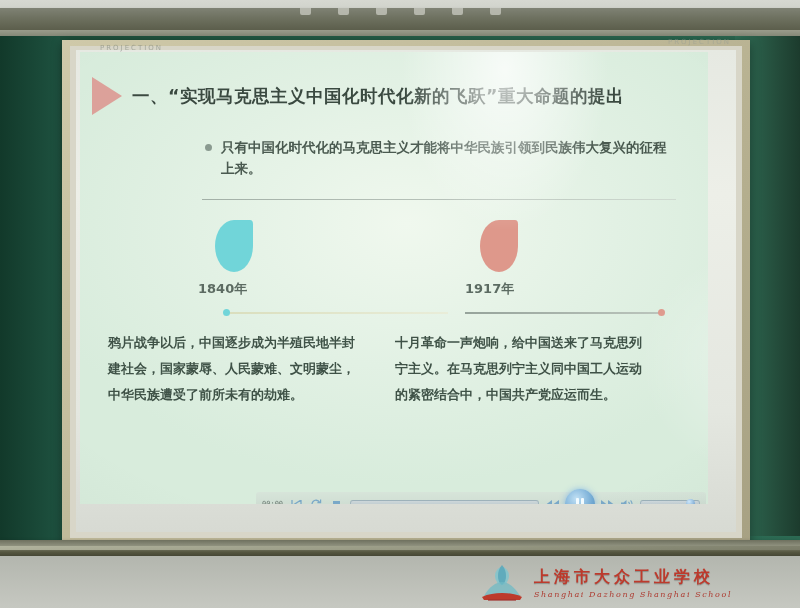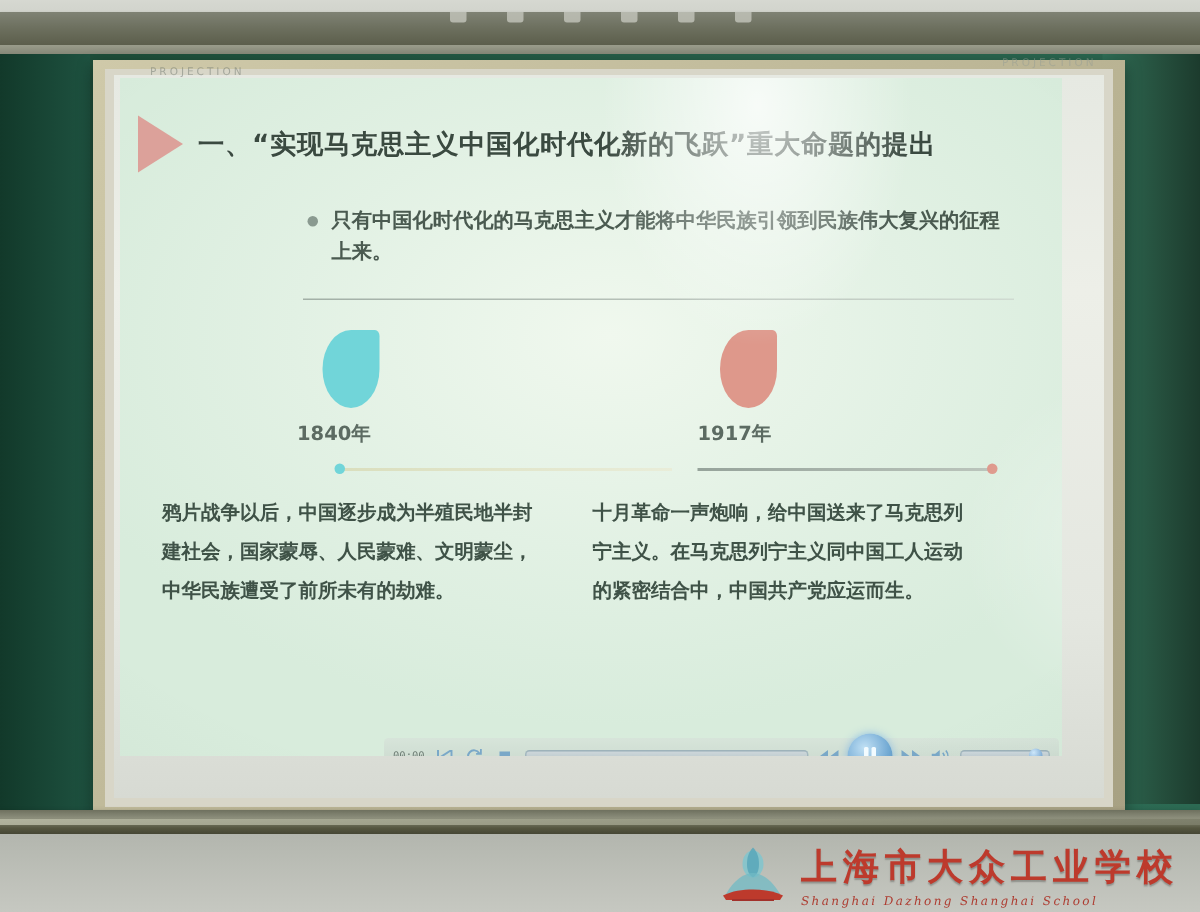--- a/index.html
+++ b/index.html
@@ -143,21 +143,21 @@
   .vol{width:58px;height:6px;background:linear-gradient(180deg,#cfd9dd,#b5c3c9);
     border-radius:3px;border:1px solid rgba(120,150,165,.45);position:relative;margin-left:3px;}
   .vol-knob{position:absolute;right:4px;top:-2px;width:9px;height:9px;border-radius:50%;
     background:radial-gradient(circle at 35% 30%,#cfeaff,#5d93c6);}
 
   
   .logo{position:absolute;left:472px;top:560px;width:325px;height:46px;
     display:flex;align-items:center;}
   .logo-mark{width:52px;height:40px;position:relative;flex:0 0 auto;margin-left:4px;}
   .logo-text{margin-left:6px;}
-  .logo-cn{color:#c0392b;font-size:24px;font-weight:700;letter-spacing:4px;
+  .logo-cn{color:#c0392b;font-size:16px;font-weight:700;letter-spacing:4px;
     font-family:"DejaVu Sans","Liberation Sans",sans-serif;
     text-shadow:0 1px 1px rgba(0,0,0,.25);white-space:nowrap;}
   .logo-en{color:#b03a2e;font-size:8px;letter-spacing:1.6px;margin-top:2px;
     font-family:"DejaVu Serif","Liberation Serif",serif;font-style:italic;white-space:nowrap;}
 
   
   .brand{position:absolute;color:rgba(120,128,118,.55);font-size:7px;letter-spacing:2px;
     font-family:"DejaVu Sans","Liberation Sans",sans-serif;}
   .brand-left{left:100px;top:44px;}
   .brand-right{left:668px;top:38px;color:rgba(150,158,148,.5);}

